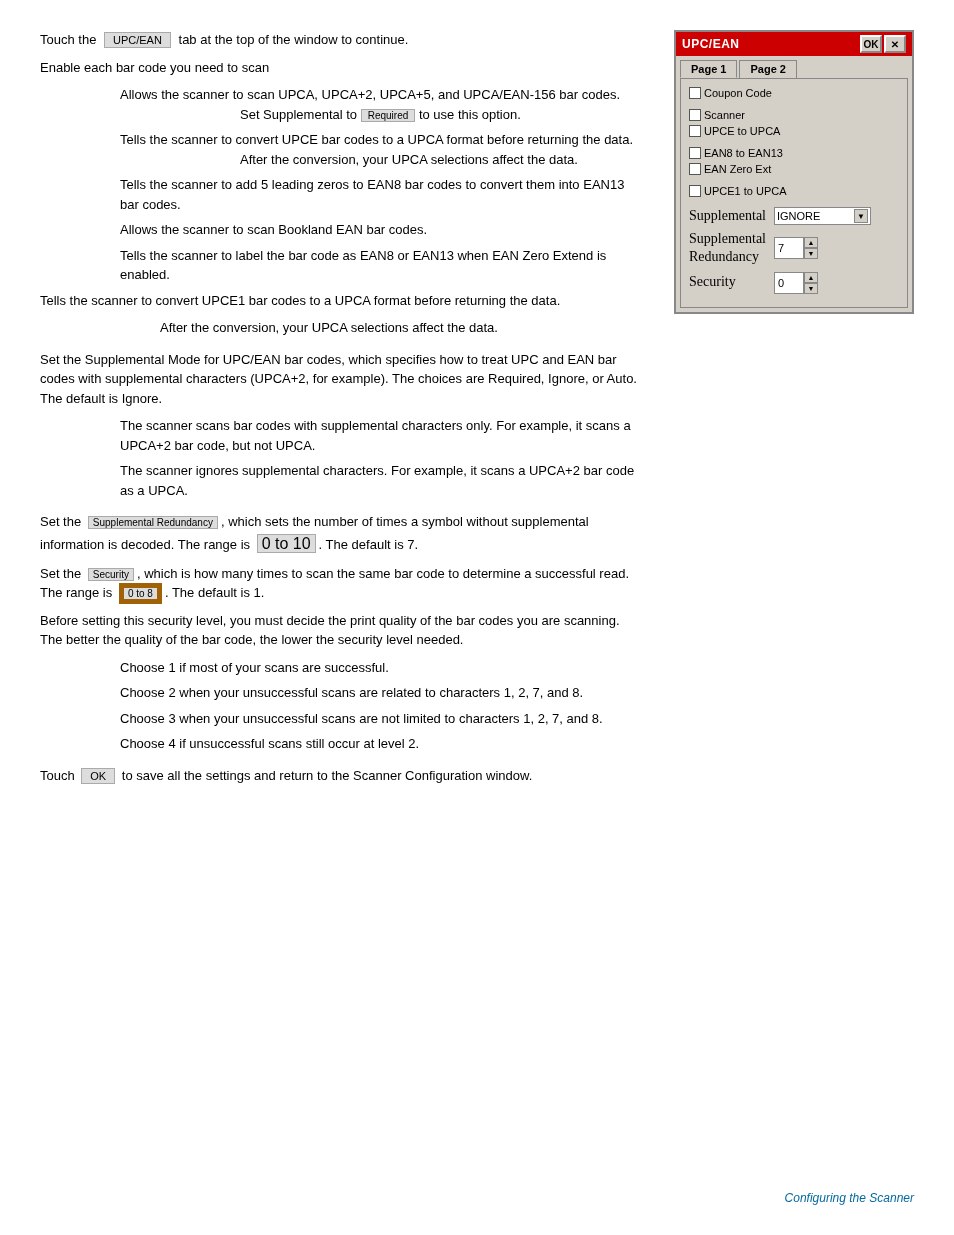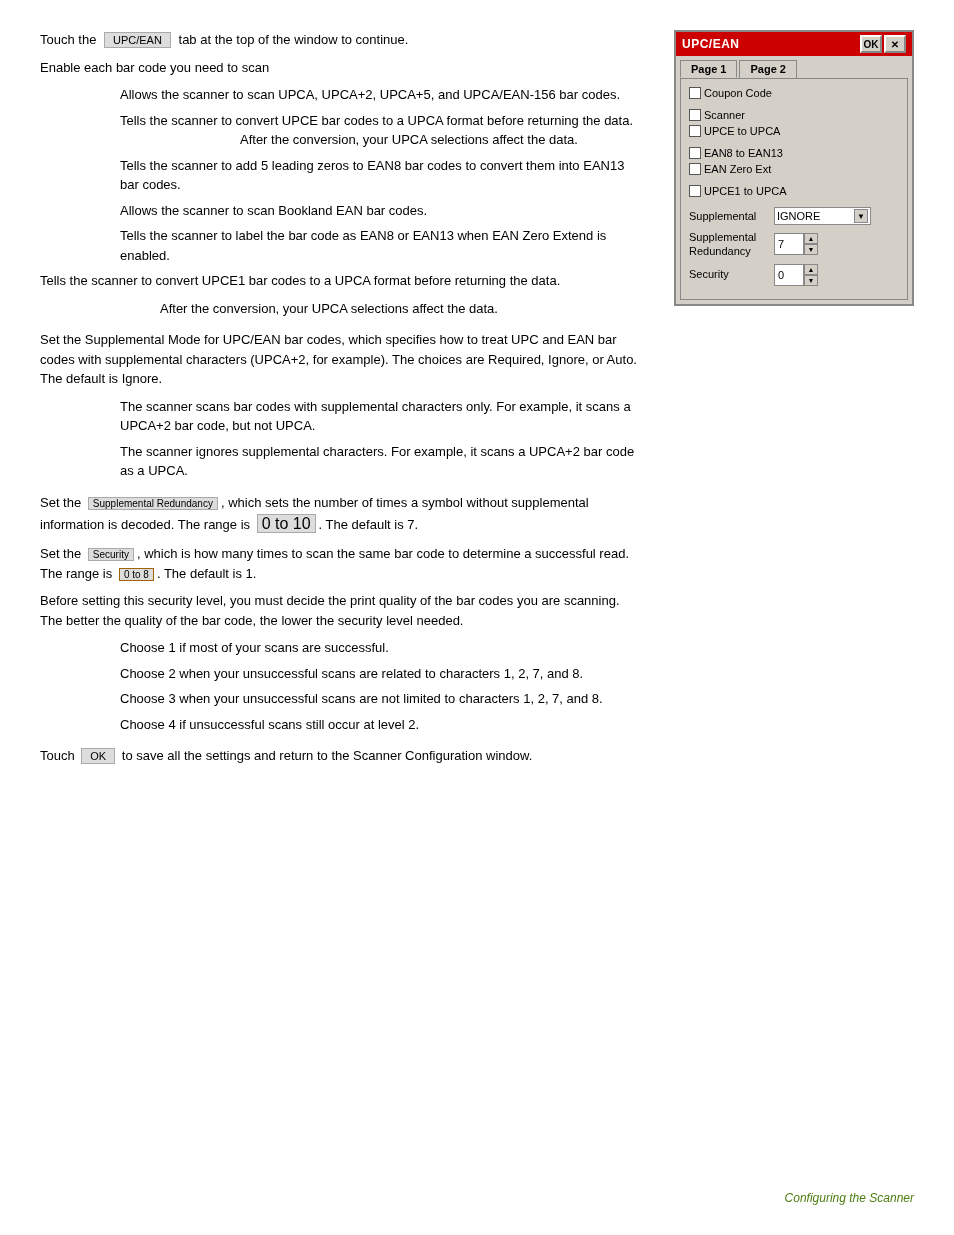--- a/index.html
+++ b/index.html
@@ -142,22 +142,23 @@
     }
 
     .field-row {
       display: flex;
       align-items: center;
       margin-bottom: 5px;
     }
 
     .field-label {
       width: 85px;
-      font-size: 11px;
+      font-size: 14px;
       line-height: 1.3;
+      font-family: Liberation Serif, serif;
     }
 
     .field-control {
       flex: 1;
     }
 
     .select-control {
       display: flex;
       align-items: center;
       background: #fff;
@@ -218,37 +219,38 @@
     .section-gap {
       margin-top: 12px;
     }
 
     .footer-text {
       position: absolute;
       bottom: 30px;
       right: 40px;
       font-style: italic;
       font-size: 12px;
-      color: #4d7c0f;
+      color: #0369a1;
     }
   </style>
 </head>
 <body>
 
 <div class="main-content">
   <div class="text-column">
     <p class="para">
       <span>Touch the</span>
       <span style="background:#ddd; padding:1px 8px; border:1px solid #aaa; font-size:11px; margin:0 4px;">UPC/EAN</span>
       <span>tab at the top of the window to continue.</span>
     </p>
     <p class="para">Enable each bar code you need to scan</p>
 
     <div class="indented">
       <p>Allows the scanner to scan UPCA, UPCA+2, UPCA+5, and UPCA/EAN-156 bar codes.</p>
+      <p class="indented2">Set Supplemental to <span style="background:#ddd; padding:0 6px; border:1px solid #aaa; font-size:10px;">Required</span> to use this option.</p>
     </div>
 
     <div class="indented">
       <p>Tells the scanner to convert UPCE bar codes to a UPCA format before returning the data.</p>
       <p class="indented2">After the conversion, your UPCA selections affect the data.</p>
     </div>
 
     <div class="indented">
       <p>Tells the scanner to add 5 leading zeros to EAN8 bar codes to convert them into EAN13 bar codes.</p>
     </div>
@@ -271,21 +273,21 @@
     </div>
     <div class="indented">
       <p>The scanner ignores supplemental characters.  For example, it scans a UPCA+2 bar code as a UPCA.</p>
     </div>
 
     <p class="para section-gap">
       Set the <span style="background:#ddd; padding:0 4px; border:1px solid #aaa; font-size:10px; margin:0 3px;">Supplemental Redundancy</span>, which sets the number of times a symbol without supplemental information is decoded.  The range is <span style="background:#ddd; padding:0 4px; border:1px solid #aaa; font-size:16px; margin:0 3px;">0 to 10</span>.  The default is 7.
     </p>
 
     <p class="para">
-      Set the <span style="background:#ddd; padding:0 4px; border:1px solid #aaa; font-size:10px; margin:0 3px;">Security</span>, which is how many times to scan the same bar code to determine a successful read.  The range is <span style="background:#ddd; padding:0 4px; border:1px solid #a16207; font-size:10px; margin:0 3px;">0 to 8</span>.  The default is 1.
+      Set the <span style="background:#ddd; padding:0 4px; border:1px solid #aaa; font-size:10px; margin:0 3px;">Security</span>, which is how many times to scan the same bar code to determine a successful read.  The range is <span style="background:#ddd; padding:0 4px; border:5px solid #a16207; font-size:10px; margin:0 3px;">0 to 8</span>.  The default is 1.
     </p>
 
     <p class="para"> Before setting this security level, you must decide the print quality of the bar codes you are scanning.  The better the quality of the bar code, the lower the security level needed.</p>
 
     <div class="indented">
       <p>Choose 1 if most of your scans are successful.</p>
     </div>
     <div class="indented">
       <p>Choose 2 when your unsuccessful scans are related to characters 1, 2, 7, and 8.</p>
     </div>

